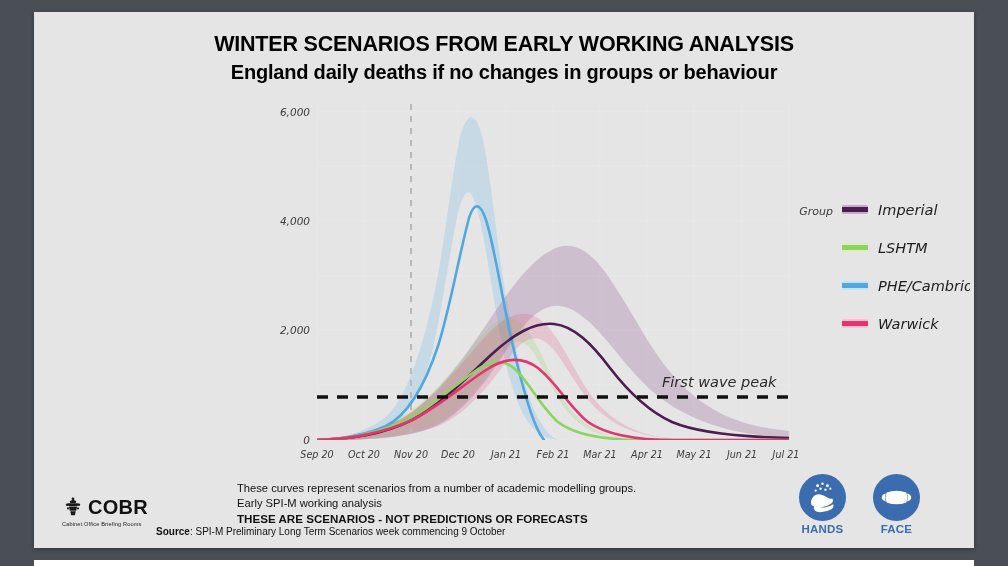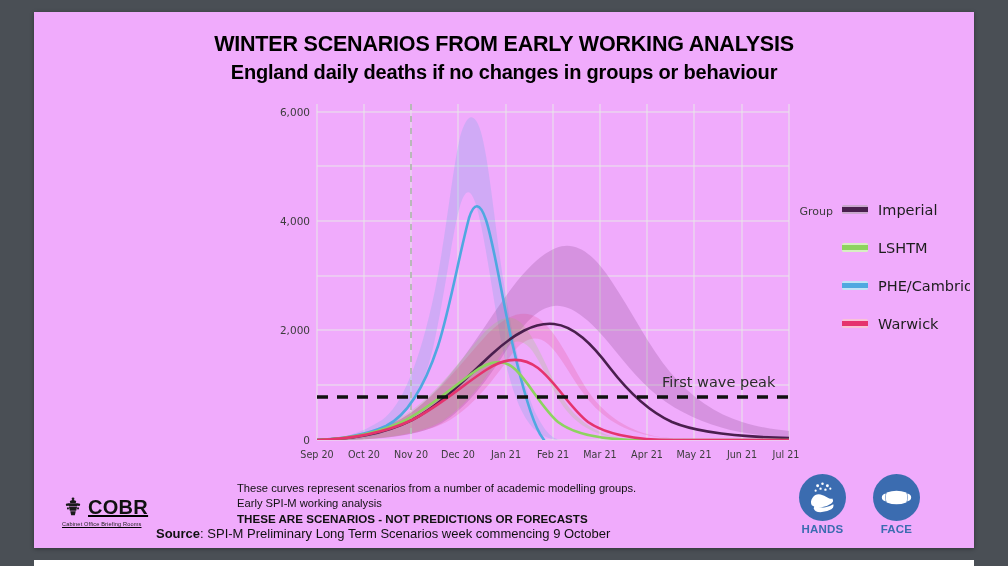--- a/index.html
+++ b/index.html
@@ -12,21 +12,21 @@
   }
   #viewport {
     position: relative;
     width: 1008px; height: 566px;
     background: #4a4f55;
   }
   .slide {
     position: absolute;
     left: 34px; top: 12px;
     width: 940px; height: 536px;
-    background: #f0abfc;
+    background: #e5e5e5;
     box-shadow: 0 1px 4px rgba(0,0,0,0.35);
   }
   .slide-next {
     position: absolute;
     left: 34px; top: 560px;
     width: 940px; height: 40px;
     background: #ffffff;
   }
 
   
@@ -50,21 +50,21 @@
     color: #000;
     line-height: 1.2;
     margin: 3px 0 0 0;
     font-family: "Liberation Sans", sans-serif;
   }
 
   
   .chart-wrap {
     position: absolute;
     left: 196px; top: 78px;
-    width: 740px; height: 390px;
+    width: 740px; height: 390px; font-style: italic;
   }
   .chart-svg { display: block; }
 
   .axis-label {
     font-family: "DejaVu Sans", sans-serif;
     font-size: 10.5px;
     fill: #3c3c3c;
   }
   .xtick-label {
     font-family: "DejaVu Sans", sans-serif;
@@ -88,21 +88,20 @@
   }
 
   
   .footer {
     position: absolute;
     left: 0; top: 466px; width: 100%; height: 70px;
   }
   .cobr {
     position: absolute; left: 28px; top: 18px;
     width: 150px;
-    text-decoration: underline;
   }
   .cobr-row { display: flex; align-items: center; gap: 4px; }
   .cobr-crest { width: 22px; height: 22px; }
   .cobr-word {
     font-family: "Liberation Sans", sans-serif;
     font-weight: bold;
     font-size: 20px;
     color: #111;
     letter-spacing: 0.3px;
     line-height: 1;
@@ -129,21 +128,21 @@
     white-space: nowrap;
   }
   .note-strong {
     font-weight: bold;
     font-size: 11.6px;
   }
   .source-line {
     position: absolute;
     left: 122px; top: 48px;
     font-family: "Liberation Sans", sans-serif;
-    font-size: 13px;
+    font-size: 10px;
     color: #111;
     white-space: nowrap;
   }
   .source-line b { font-weight: bold; }
 
   .hfs {
     position: absolute;
     right: 52px; top: -4px;
     display: flex;
     gap: 23px;

